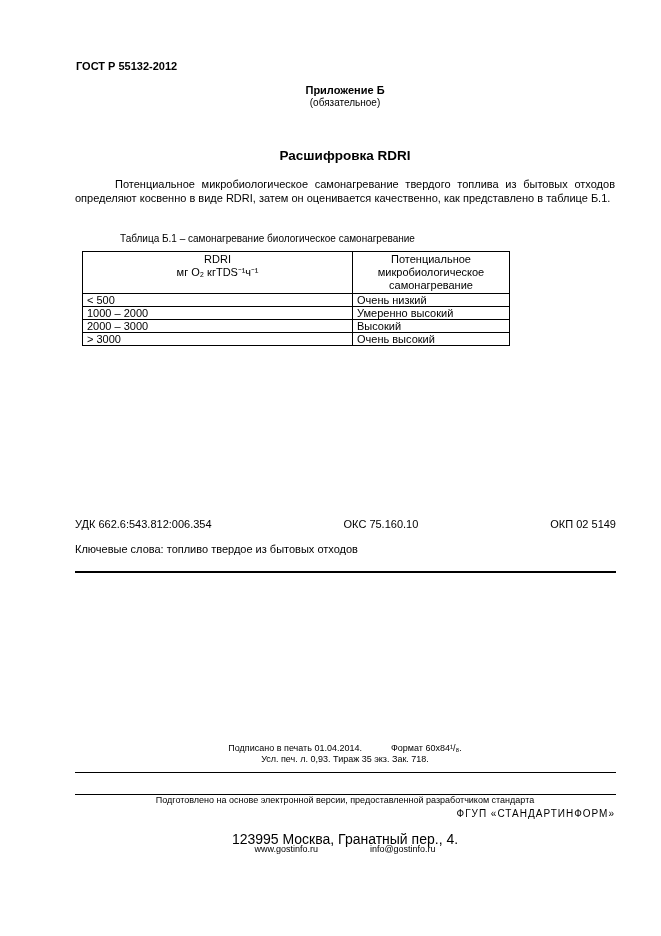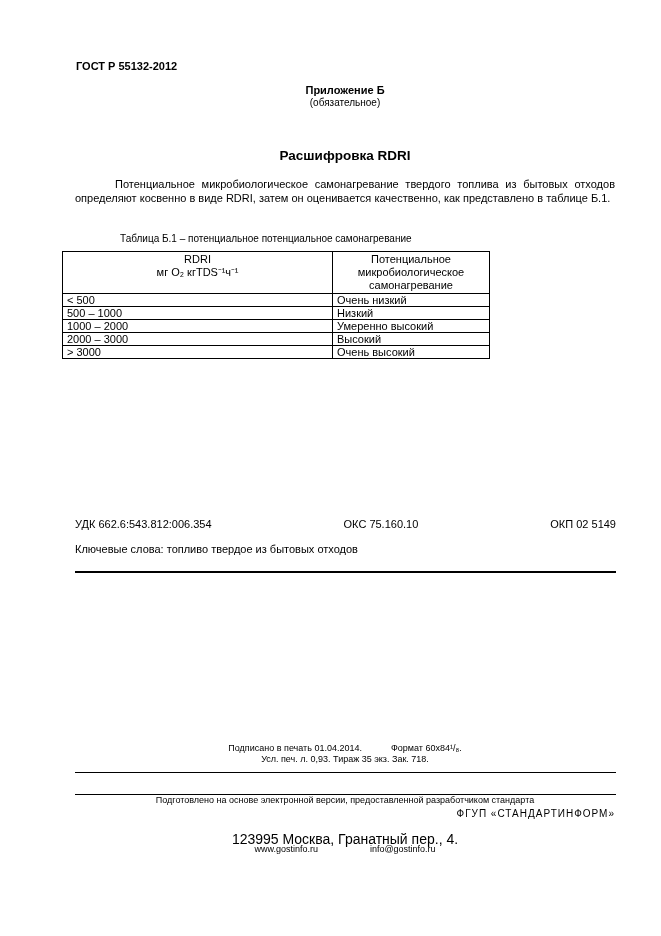--- a/index.html
+++ b/index.html
@@ -35,21 +35,21 @@
     font-size: 11px; line-height: 13.5px;
     text-align: justify; text-indent: 40px;
   }
 
   .table-caption {
     left: 120px; top: 233px;
     font-size: 10px;
   }
 
   .data-table {
-    left: 62px; top: 251px; width: 428px;
+    left: 82px; top: 251px; width: 428px;
     border-collapse: collapse;
   }
   .data-table th, .data-table td {
     border: 1px solid #000;
     font-size: 11px; font-weight: normal;
     padding: 0 4px;
   }
   .data-table th {
     text-align: center; vertical-align: top;
     padding-top: 1px; padding-bottom: 1px;
@@ -115,44 +115,40 @@
 
   <div class="abs appendix">
     <div class="appendix-title">Приложение Б</div>
     <div class="appendix-subtitle">(обязательное)</div>
   </div>
 
   <div class="abs section-title">Расшифровка RDRI</div>
 
   <div class="abs body-paragraph">Потенциальное микробиологическое самонагревание твердого топлива из бытовых отходов определяют косвенно в виде RDRI, затем он оценивается качественно, как представлено в таблице Б.1.</div>
 
-  <div class="abs table-caption">Таблица Б.1 – потенциальное потенциальное самонагревание</div>
+  <div class="abs table-caption">Таблица Б.1 – самонагревание биологическое самонагревание</div>
 
   <table class="abs data-table">
     <colgroup>
         <col class="c1">
         <col class="c2">
       </colgroup>
     <thead>
       <tr>
         <th>
           <div>RDRI</div>
           <div>мг О₂ кгTDS⁻¹ч⁻¹</div>
         </th>
         <th>Потенциальное микробиологическое самонагревание</th>
       </tr>
     </thead>
     <tbody>
       <tr>
         <td>&lt; 500</td>
         <td>Очень низкий</td>
-      </tr>
-      <tr>
-        <td>500 – 1000</td>
-        <td>Низкий</td>
       </tr>
       <tr>
         <td>1000 – 2000</td>
         <td>Умеренно высокий</td>
       </tr>
       <tr>
         <td>2000 – 3000</td>
         <td>Высокий</td>
       </tr>
       <tr>

